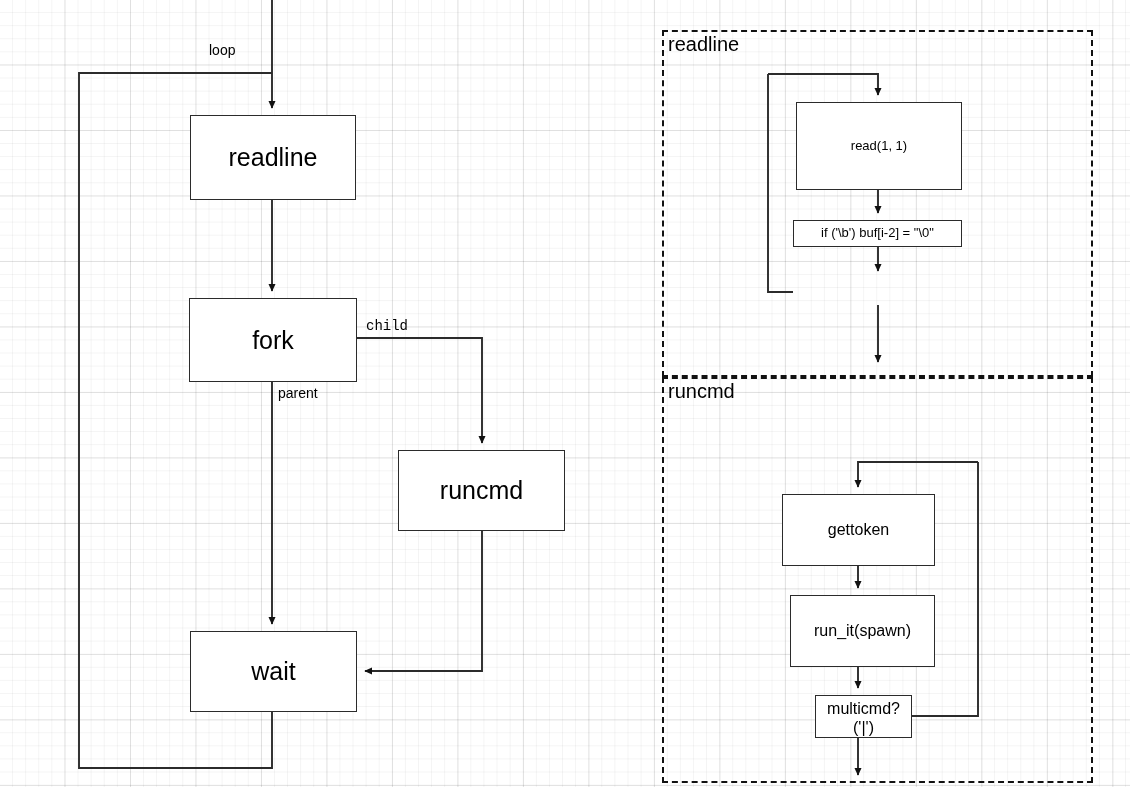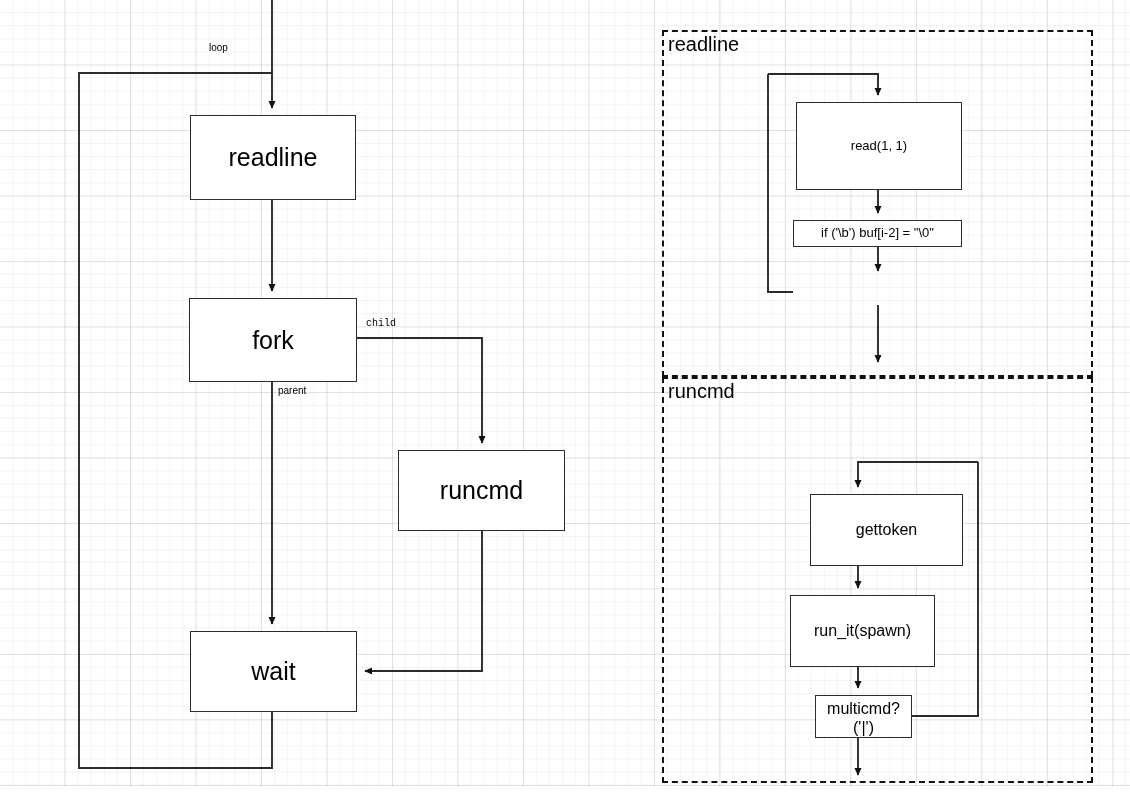--- a/index.html
+++ b/index.html
@@ -34,21 +34,21 @@
     display:flex;align-items:center;justify-content:center;
     text-align:center;
     color:#000000;
     line-height:1.15;
   }
   .big{font-size:25px;}
   .small{font-size:13px;}
   .med{font-size:16px;}
   .edge-label{
     position:absolute;
-    font-size:10px;
+    font-size:14px;
     color:#000000;
     white-space:nowrap;
     background:transparent;
   }
   .group{
     position:absolute;
     border:2px dashed #111111;
     box-sizing:border-box;
     background:transparent;
   }
@@ -132,21 +132,21 @@
   </div>
 
   <div class="node small" style="left:793px;top:220px;width:169px;height:27px;">
     <span>if ('\b') buf[i-2] = "\0"</span>
   </div>
 
 
   <div class="group" style="left:662px;top:377px;width:431px;height:406px;"></div>
   <div class="group-title" style="left:666px;top:380px;">runcmd</div>
 
-  <div class="node med" style="left:810px;top:494px;width:153px;height:72px;">
+  <div class="node med" style="left:782px;top:494px;width:153px;height:72px;">
     <span>gettoken</span>
   </div>
 
   <div class="node med" style="left:790px;top:595px;width:145px;height:72px;">
     <span>run_it(spawn)</span>
   </div>
 
   <div class="node med" style="left:815px;top:695px;width:97px;height:43px;flex-direction:column;justify-content:flex-end;">
     <span>multicmd?</span>
     <span>('|')</span>

